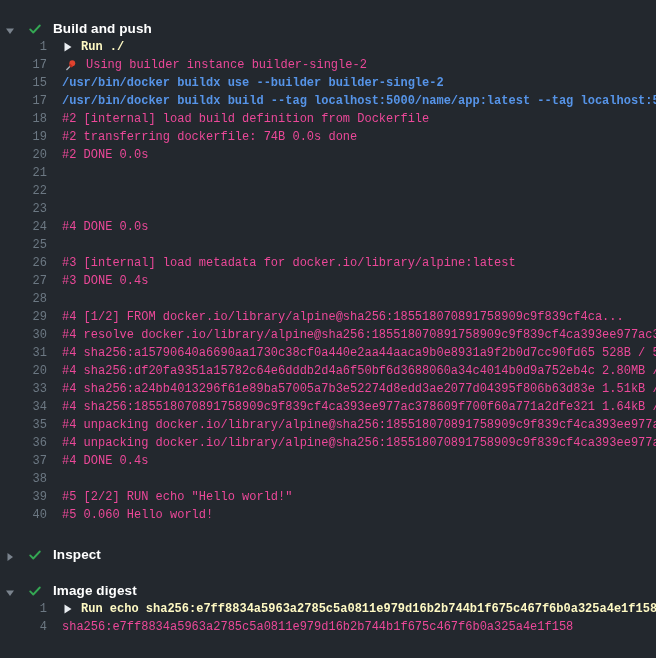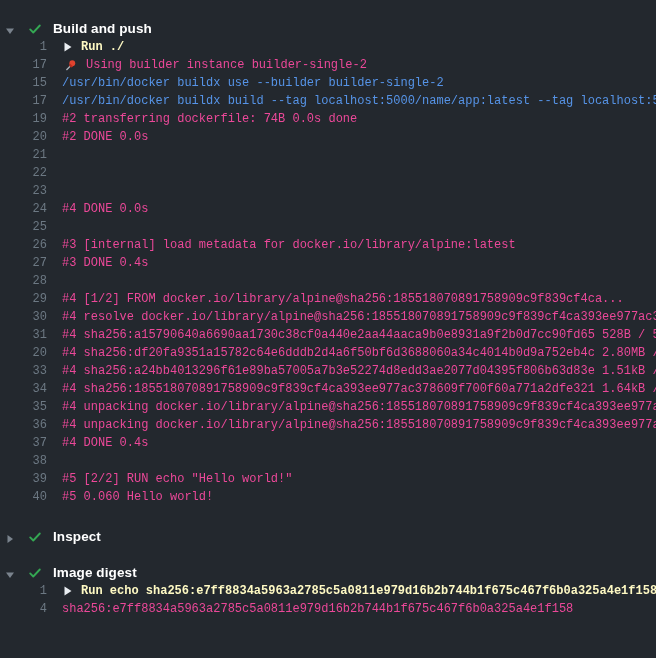--- a/index.html
+++ b/index.html
@@ -32,21 +32,21 @@
     font-family:"Liberation Mono","DejaVu Sans Mono",monospace;
     font-size:12px;line-height:18px;white-space:pre;overflow:hidden;
   }
   .line-number{
     width:32px;flex:none;text-align:right;margin-right:15px;
     color:#6c7883;font-size:12px;user-select:none;cursor:pointer;
   }
   .line-icon{flex:none;display:flex;align-items:center;margin:0 9px 0 2px;}
   .line-icon svg{display:block;}
   .line-text{color:#ec4899;flex:none;}
-  .line-text.command{color:#5694e8;font-weight:400;}
+  .line-text.command{color:#5694e8;font-weight:700;}
   .line-text.group{color:#fef9c3;font-weight:700;}
 </style>
 </head>
 <body>
 
 <div class="sections-root">
   <div class="section">
     <div class="section-header">
       <span class="chevron">
         <svg width="10" height="10" viewBox="0 0 10 10">
@@ -97,20 +97,27 @@
 
 
   <div class="log-line">
     <span class="line-number">17</span>
     
     
     
     <span class="line-text command">/usr/bin/docker buildx build --tag localhost:5000/name/app:latest --tag localhost:50</span>
   </div>
 
+  <div class="log-line">
+    <span class="line-number">18</span>
+    
+    
+    
+    <span class="line-text">#2 [internal] load build definition from Dockerfile</span>
+  </div>
 
   <div class="log-line">
     <span class="line-number">19</span>
     
     
     
     <span class="line-text">#2 transferring dockerfile: 74B 0.0s done</span>
   </div>
 
   <div class="log-line">

